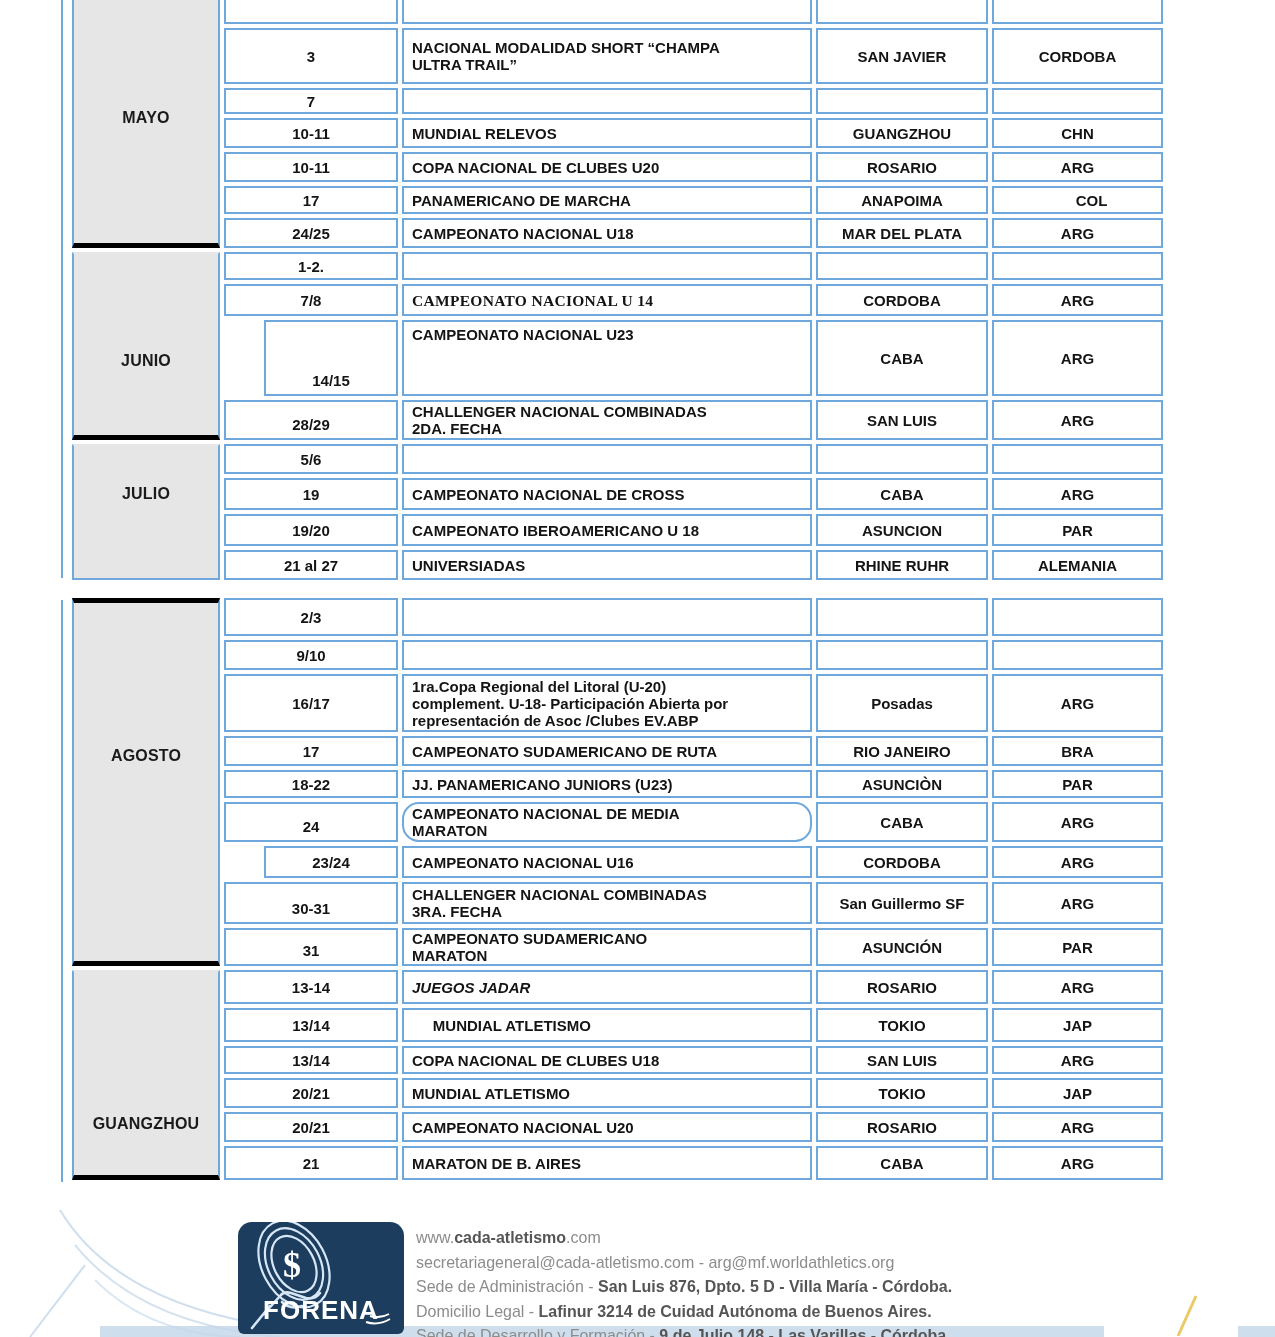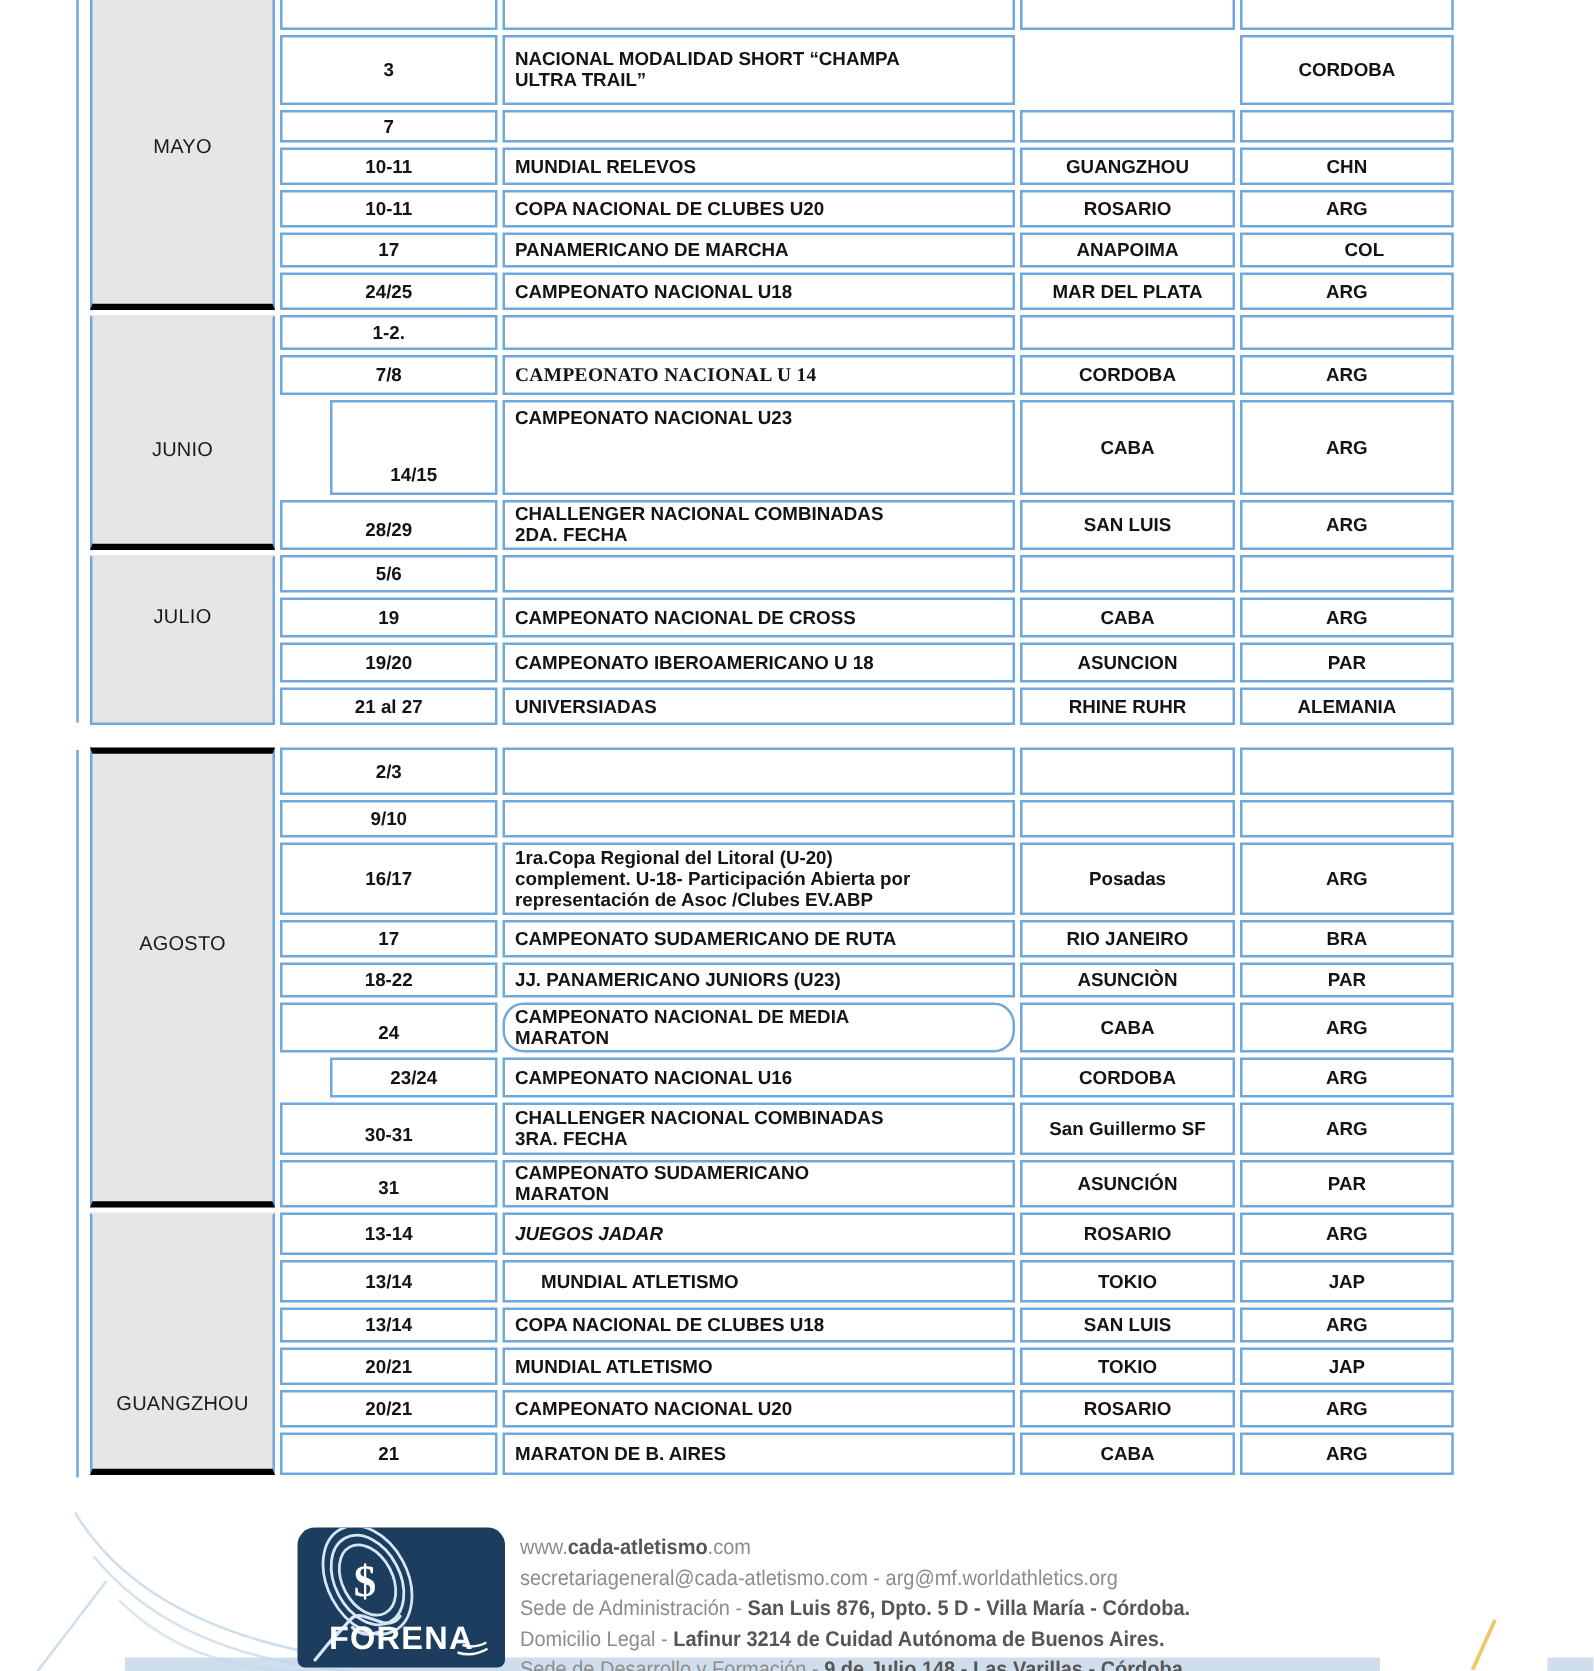--- a/index.html
+++ b/index.html
@@ -10,21 +10,21 @@
   .cal{position:absolute;left:72px;display:grid;
        grid-template-columns:148px 174px 410px 172px 171px;gap:4px;}
   #cal1{top:-10px;}
   #cal2{top:598px;}
   .cell{box-sizing:border-box;border:2px solid var(--blue);background:#ffffff;color:#141414;}
   .mcell{background:var(--gray);display:flex;align-items:center;justify-content:center;}
   .mcell.bt{border-top:5px solid #000;}
   .mcell.bb{border-bottom:5px solid #000;}
   .mcell.ht{border-top:2px solid transparent;}
   .mcell.mbottom{align-items:flex-end;padding-bottom:42px;}
-  .mlabel{font-weight:normal;font-size:16px;letter-spacing:.2px;color:#1a1a1a;}
+  .mlabel{font-weight:bold;font-size:16px;letter-spacing:.2px;color:#1a1a1a;}
   .dcell{display:flex;align-items:center;justify-content:center;font-weight:bold;font-size:15px;}
   .dcell.vb{align-items:flex-end;padding-bottom:5px;}
   .ecell{display:flex;align-items:center;padding:2px 6px 2px 8px;font-weight:bold;
          font-size:15px;line-height:17px;white-space:pre-wrap;}
   .ecell.vt{align-items:flex-start;padding-top:4px;}
   .ecell.serif{font-family:"Liberation Serif",serif;font-size:15.5px;letter-spacing:.3px;}
   .ccell,.ncell{display:flex;align-items:center;justify-content:center;font-weight:bold;
                 font-size:15px;text-align:center;}
   .oline{position:absolute;left:61px;width:2px;background:var(--blue);}
   #ol1{top:0;height:578px;}
@@ -62,20 +62,23 @@
       </div>
       <div class="cell dcell" style="grid-area: 1 / 2;"></div>
       <div class="cell ecell" style="grid-area: 1 / 3;"></div>
       <div class="cell ccell" style="grid-area: 1 / 4;"></div>
       <div class="cell ncell" style="grid-area: 1 / 5;"></div>
       <div class="cell dcell" style="grid-area: 2 / 2;">
         <span>3</span>
       </div>
       <div class="cell ecell" style="grid-area: 2 / 3;"><span>NACIONAL MODALIDAD SHORT “CHAMPA
 ULTRA TRAIL”</span></div>
+      <div class="cell ccell" style="grid-area: 2 / 4;">
+        <span>SAN JAVIER</span>
+      </div>
       <div class="cell ncell" style="grid-area: 2 / 5;">
         <span>CORDOBA</span>
       </div>
       <div class="cell dcell" style="grid-area: 3 / 2;">
         <span>7</span>
       </div>
       <div class="cell ecell" style="grid-area: 3 / 3;"></div>
       <div class="cell ccell" style="grid-area: 3 / 4;"></div>
       <div class="cell ncell" style="grid-area: 3 / 5;"></div>
       <div class="cell dcell" style="grid-area: 4 / 2;">

